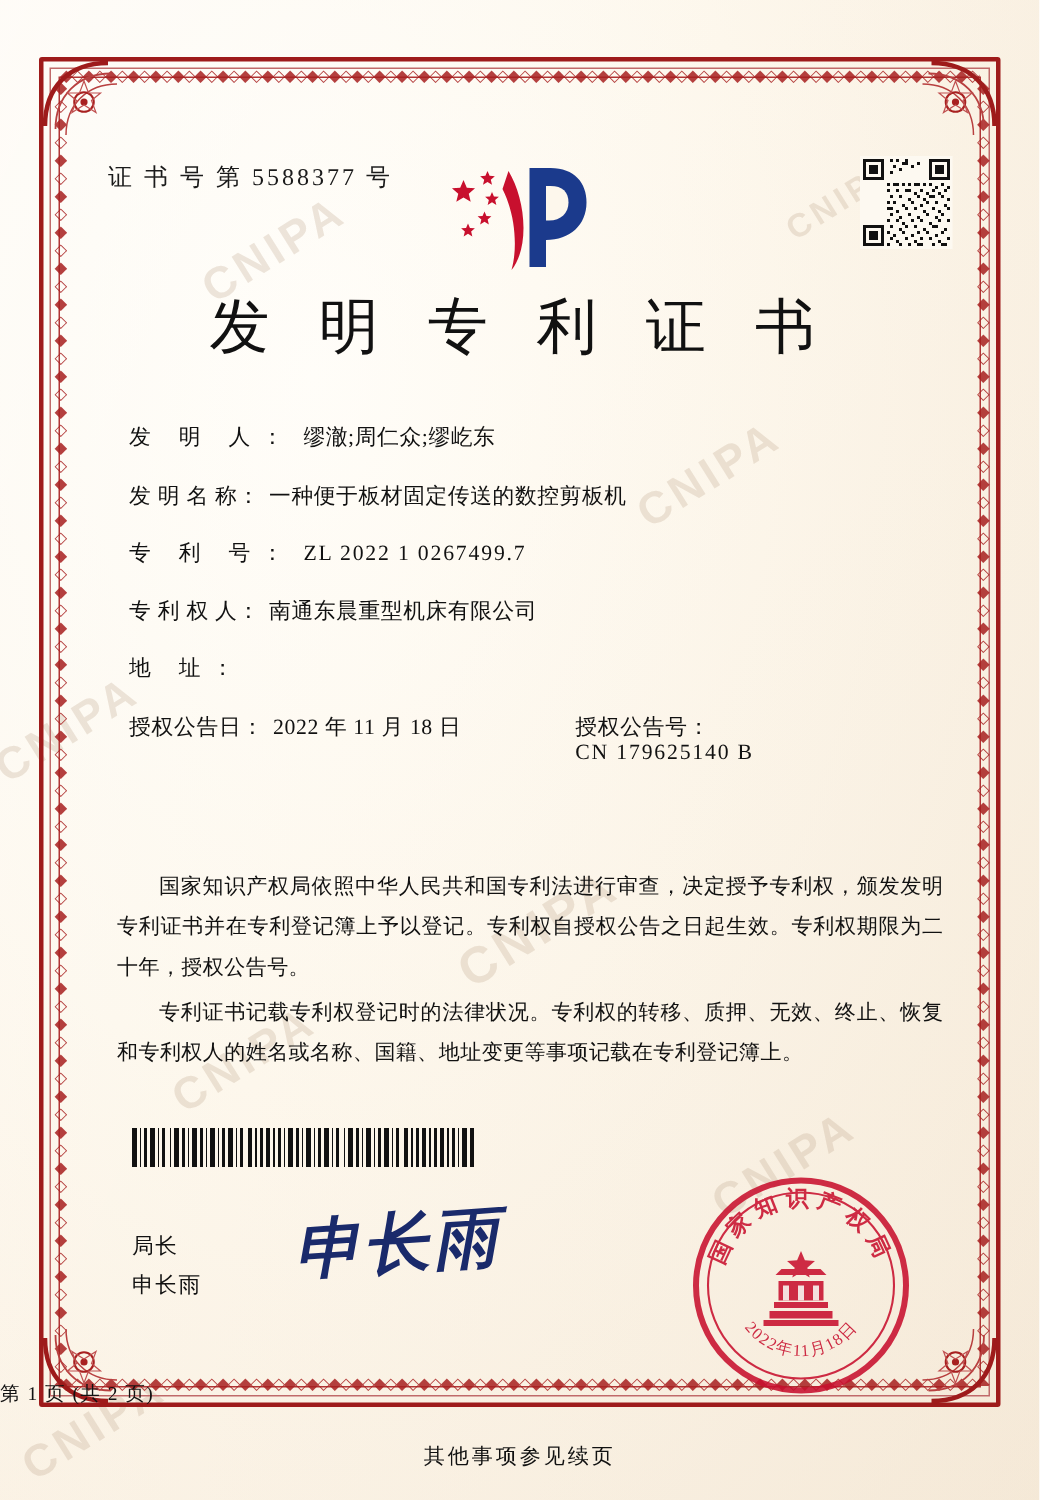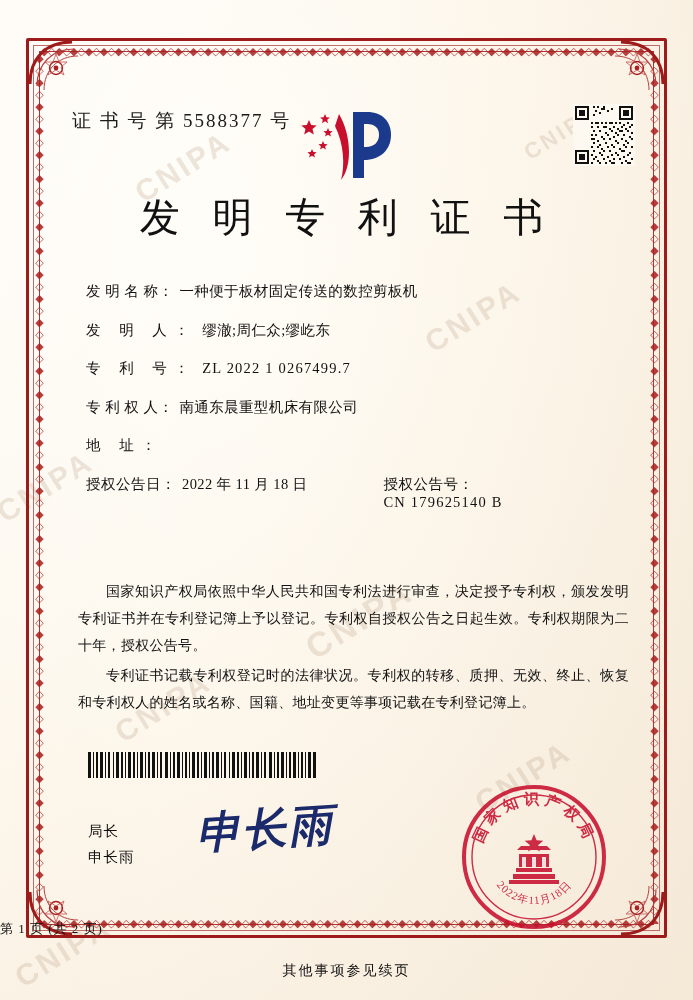--- a/index.html
+++ b/index.html
@@ -96,21 +96,21 @@
   .wm.w4 { left: 300px; top: 600px; font-size: 34px; }
   .wm.w5 { left: 110px; top: 690px; }
   .wm.w6 { left: 470px; top: 760px; }
   .wm.w7 { left:  10px; top: 935px; }
   .wm.w8 { left: 520px; top: 120px; font-size: 22px;}
 
   
   .cert-no {
     position: absolute;
     left: 72px; top: 108px;
-    font-size: 19px;
+    font-size: 16px;
     letter-spacing: 2px;
     color: #1b1b1b;
   }
 
   .qr {
     position: absolute;
     right: 58px; top: 104px;
     width: 62px; height: 62px;
   }
   .qr svg { display: block; }
@@ -439,26 +439,26 @@
         <path d="M36,33 l1.3,3 3.3,.2 -2.5,2.2 .8,3.2 -2.9,-1.8 -2.9,1.8 .8,-3.2 -2.5,-2.2 3.3,-.2 Z"></path>
         <path d="M25,41 l1.3,3 3.3,.2 -2.5,2.2 .8,3.2 -2.9,-1.8 -2.9,1.8 .8,-3.2 -2.5,-2.2 3.3,-.2 Z"></path>
       </g>
     </svg>
   </div>
 
   <div class="title">发 明 专 利 证 书</div>
 
   <div class="fields">
     <div class="row">
+      <span class="lbl spaced">发 明 人：</span>
+      <span class="val">缪澈;周仁众;缪屹东</span>
+    </div>
+    <div class="row">
       <span class="lbl">发 明 名 称：</span>
       <span class="val">一种便于板材固定传送的数控剪板机</span>
-    </div>
-    <div class="row">
-      <span class="lbl spaced">发 明 人：</span>
-      <span class="val">缪澈;周仁众;缪屹东</span>
     </div>
     <div class="row">
       <span class="lbl spaced">专 利 号：</span>
       <span class="val mono">ZL 2022 1 0267499.7</span>
     </div>
     <div class="row">
       <span class="lbl">专 利 权 人：</span>
       <span class="val">南通东晨重型机床有限公司</span>
     </div>
     <div class="row">

